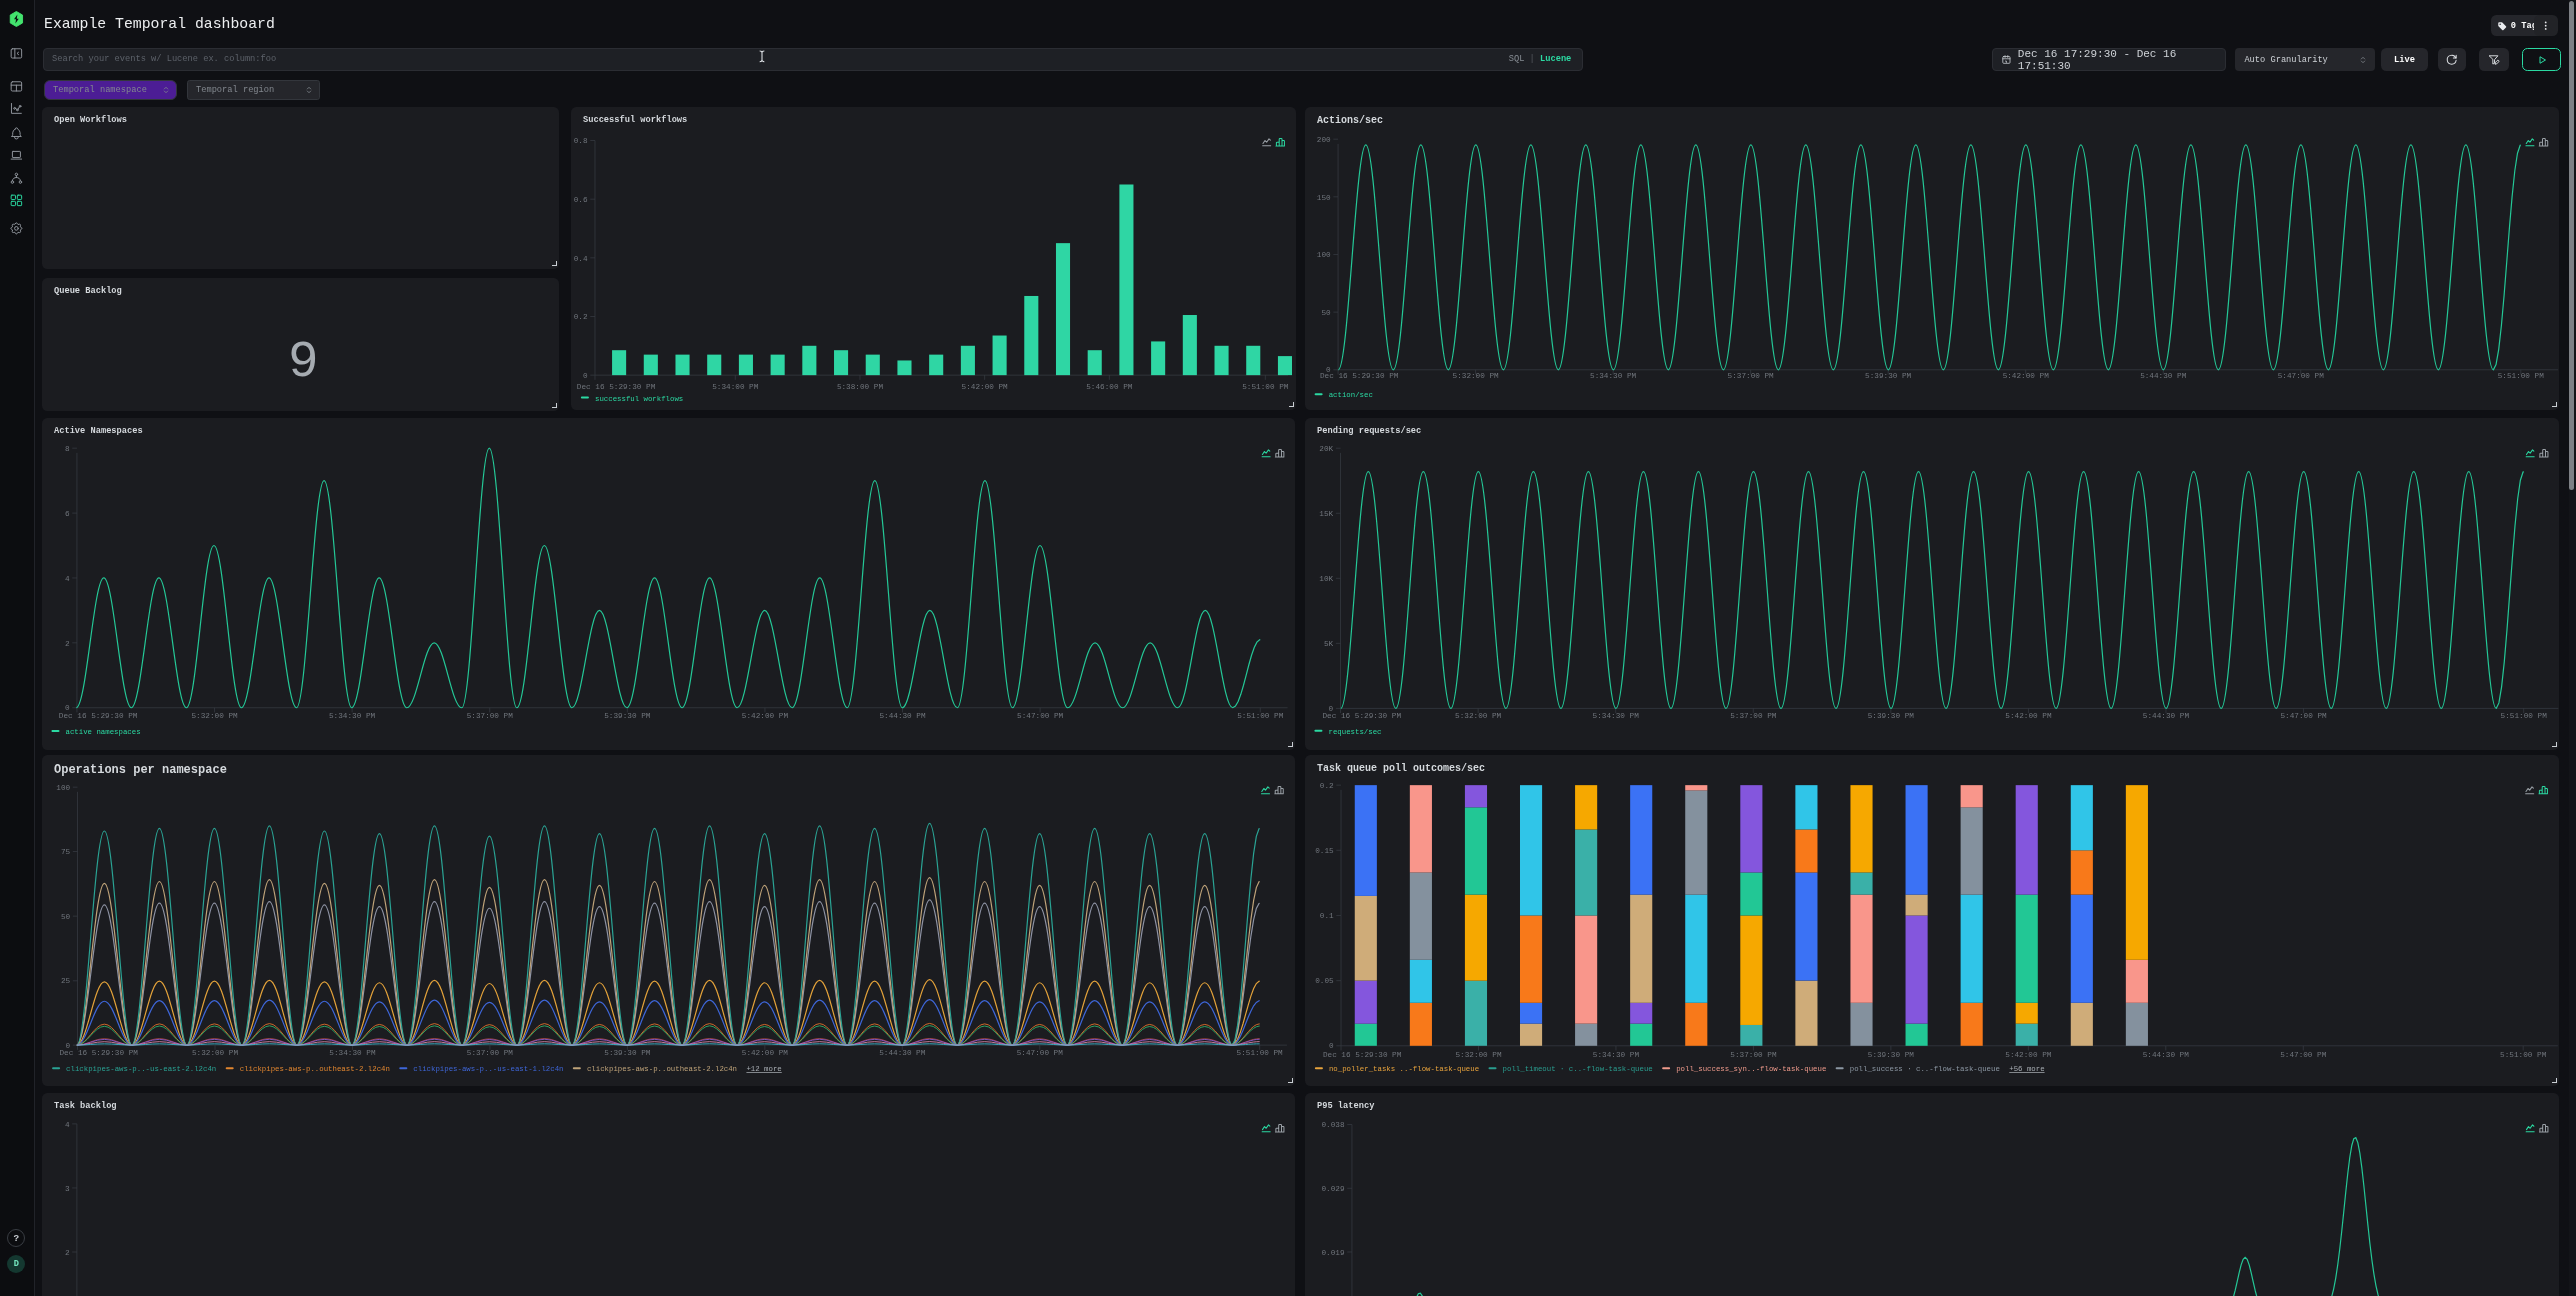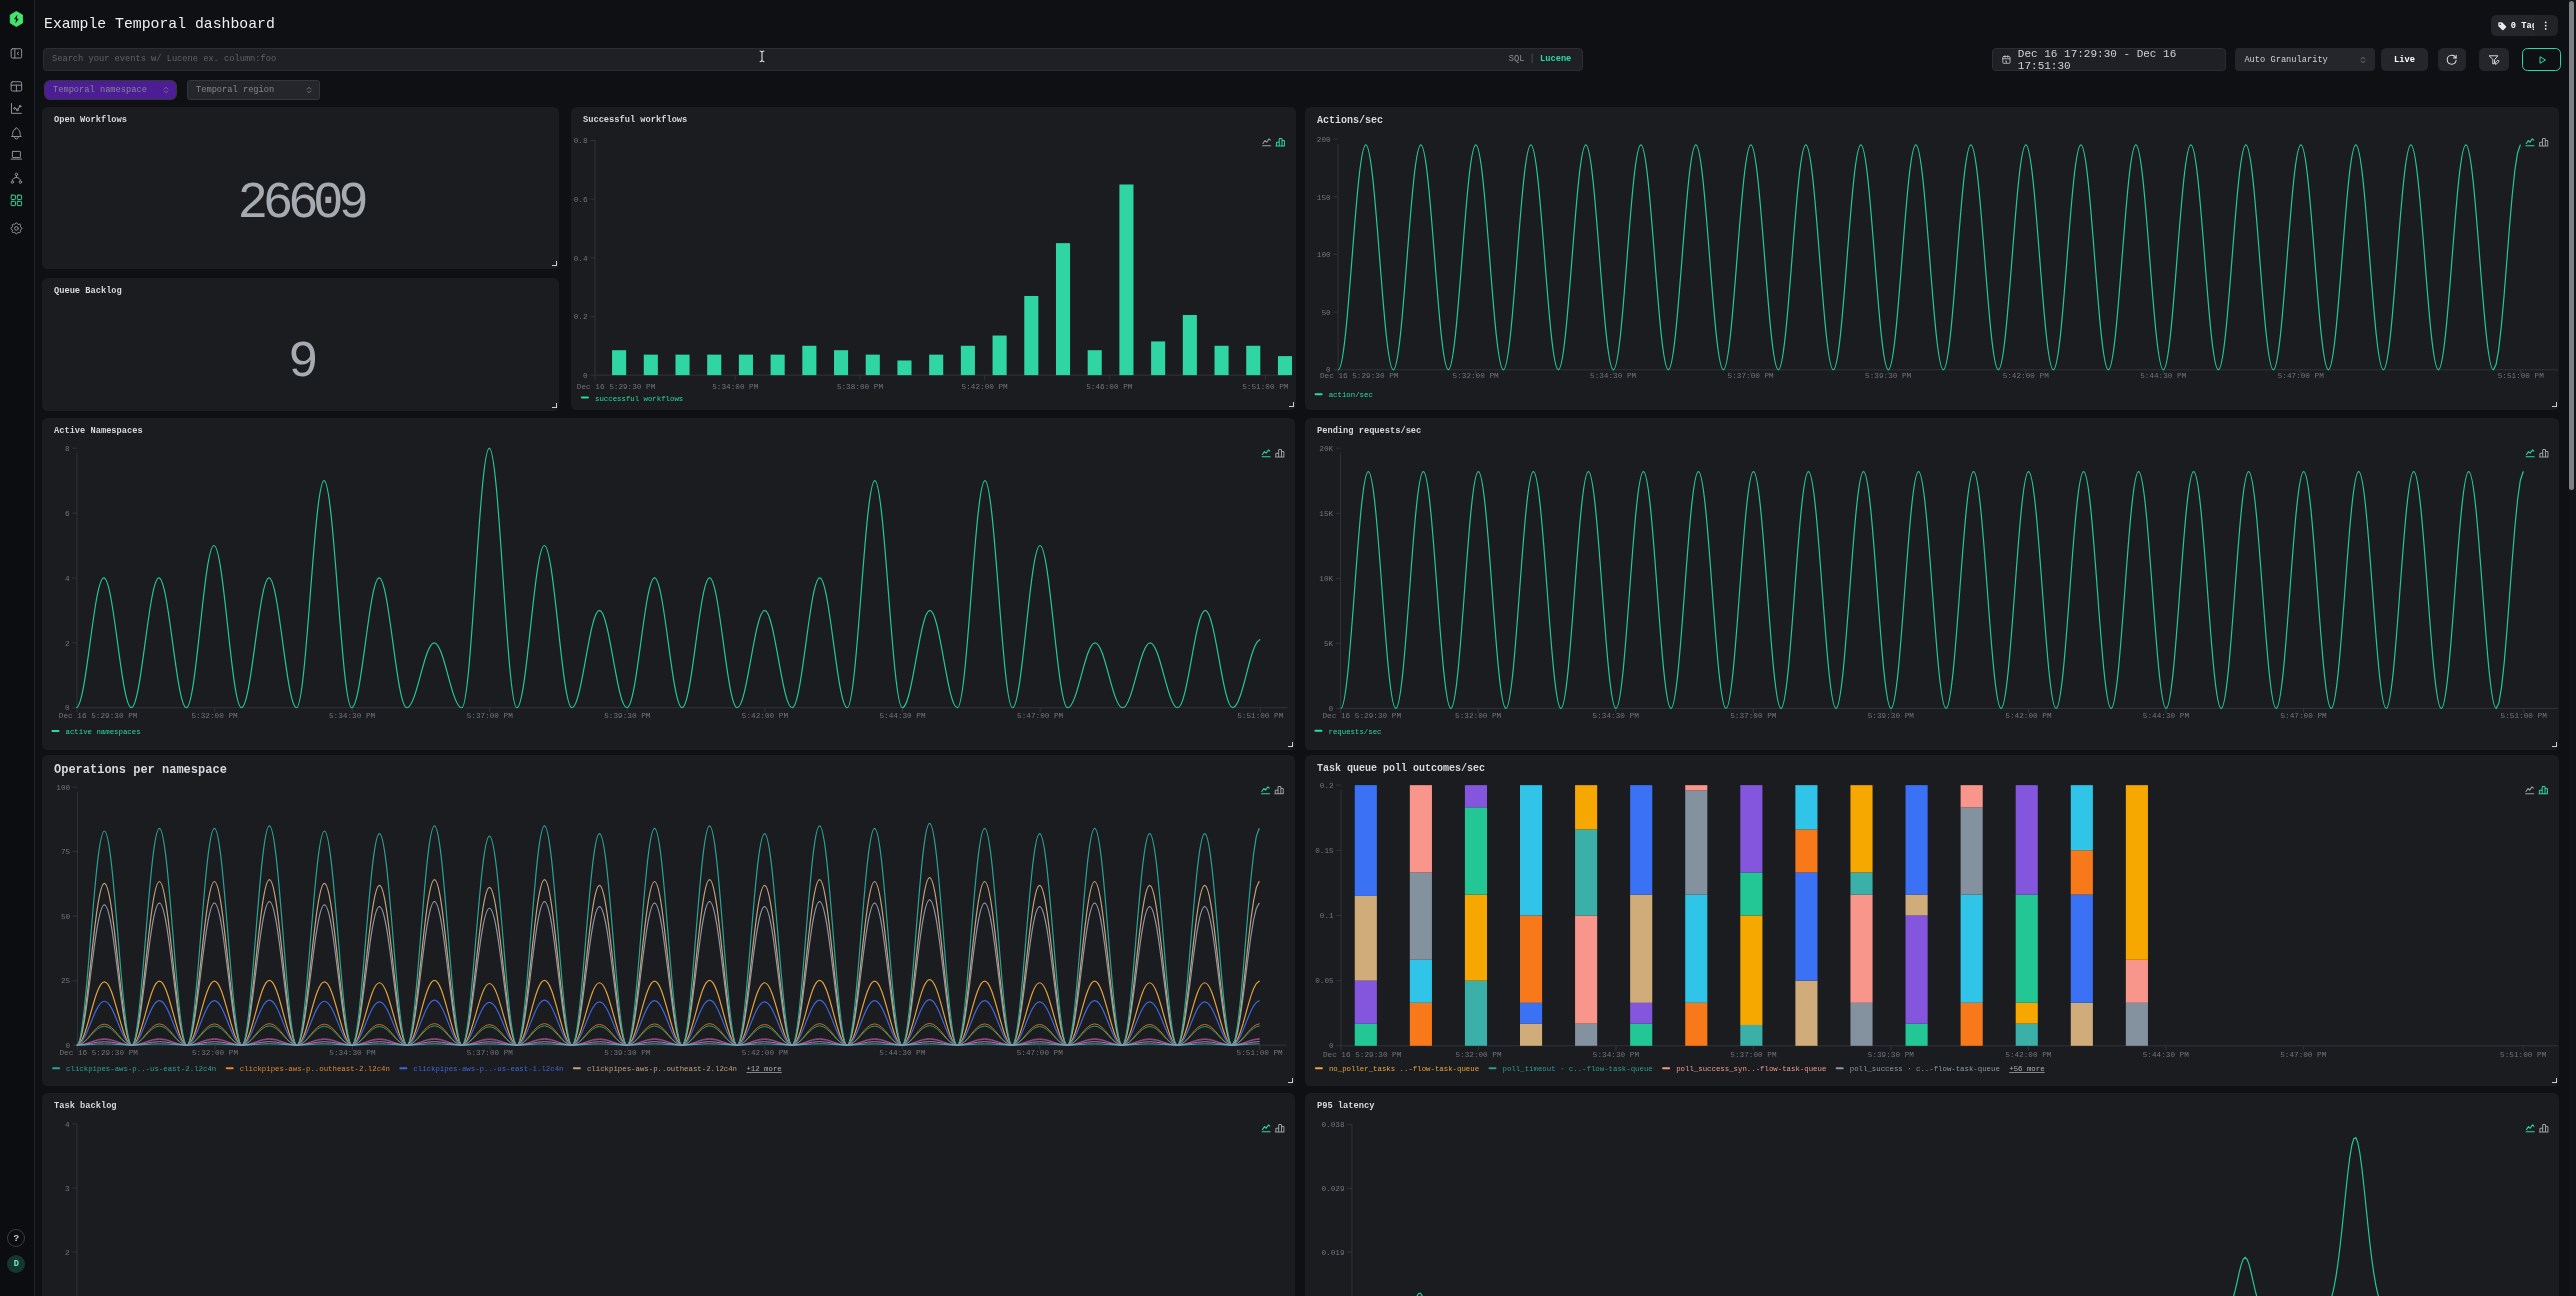--- a/index.html
+++ b/index.html
@@ -118,21 +118,20 @@
     <svg width="10" height="10" viewBox="0 0 24 24" fill="none" stroke="#80858c" stroke-width="2" stroke-linecap="round" stroke-linejoin="round">
       <path d="M8 9.5l4-4l4 4M8 14.5l4 4l4-4"></path>
     </svg>
   </div>
 <svg style="position:absolute;left:757px;top:50px" width="10" height="12.7" viewBox="0 0 15 19" fill="none" stroke="#dfe3e7" stroke-width="1.6">
     <path d="M4 1.5c2 0 3.5 1 3.5 2.5c0-1.5 1.5-2.5 3.5-2.5M4 17.5c2 0 3.5-1 3.5-2.5c0 1.5 1.5 2.5 3.5 2.5M7.5 4v11"></path>
   </svg>
 
 <div style="position:absolute;left:42px;top:107px;width:517px;height:162px;background:#1b1c20;border-radius:5.4px;overflow:hidden">
     <div style="position:absolute;left:12px;top:8px;font-size:8.7px;font-weight:700;color:#d5d9dd">Open Workflows</div>
-    <div style="position:absolute;left:0;right:0;top:68px;text-align:center;font-size:51px;letter-spacing:-5.4px;color:#a6abb1">26609</div>
     <div style="position:absolute;right:2px;bottom:2.7px;width:4px;height:4px;border-right:1px solid #c9ced3;border-bottom:1px solid #c9ced3"></div>
   </div>
 <div style="position:absolute;left:42px;top:278px;width:517px;height:133px;background:#1b1c20;border-radius:5.4px;overflow:hidden">
     <div style="position:absolute;left:12px;top:8px;font-size:8.7px;font-weight:700;color:#d5d9dd">Queue Backlog</div>
     <div style="position:absolute;left:0;right:0;top:56px;text-align:center;font-size:51px;letter-spacing:-5.4px;color:#a6abb1">9</div>
     <div style="position:absolute;right:2px;bottom:2.7px;width:4px;height:4px;border-right:1px solid #c9ced3;border-bottom:1px solid #c9ced3"></div>
   </div>
 <div style="position:absolute;left:571px;top:107px;width:725px;height:303px;background:#1b1c20;border-radius:5.4px;overflow:hidden">
     <div style="position:absolute;left:12px;top:8px;font-size:8.7px;font-weight:700;color:#d5d9dd">Successful workflows</div>
     <svg width="725" height="303" viewBox="0 0 1080 452" style="position:absolute;left:0;top:0" font-family="Liberation Mono" ,monospace="">

